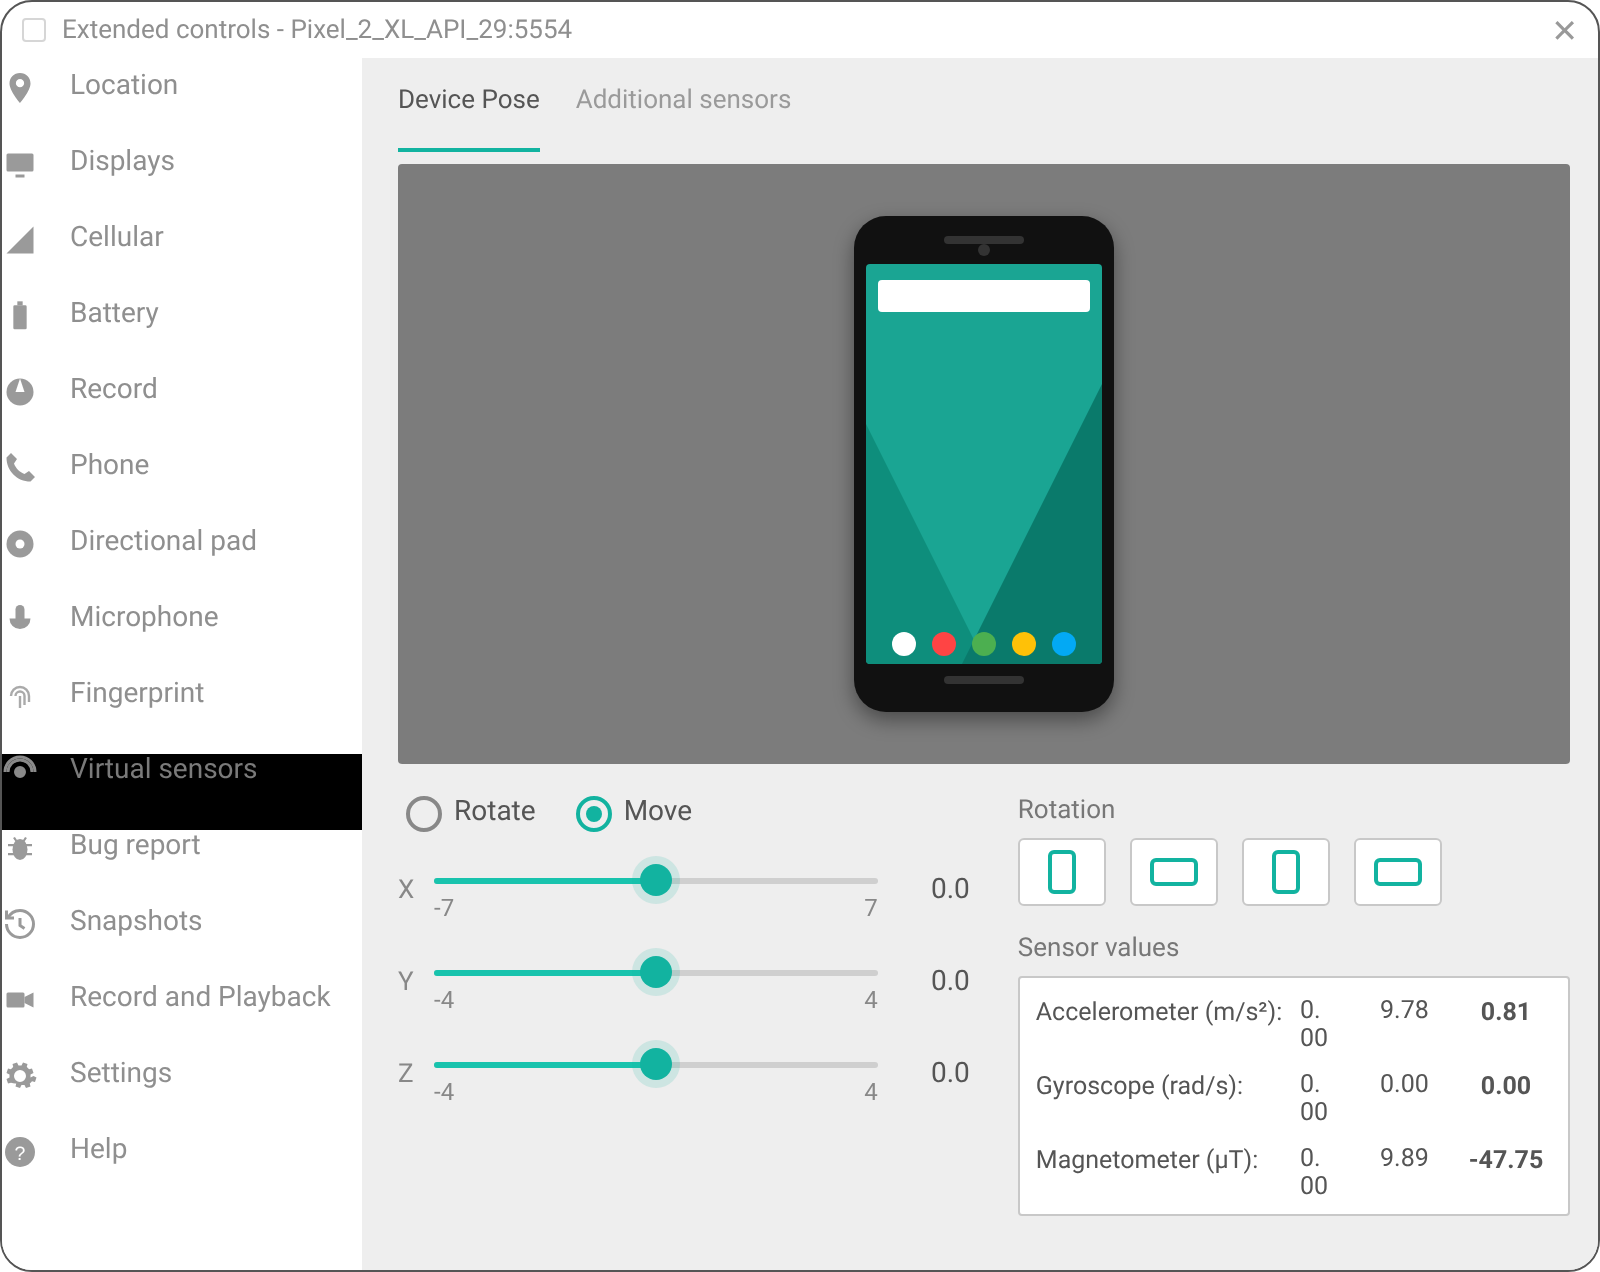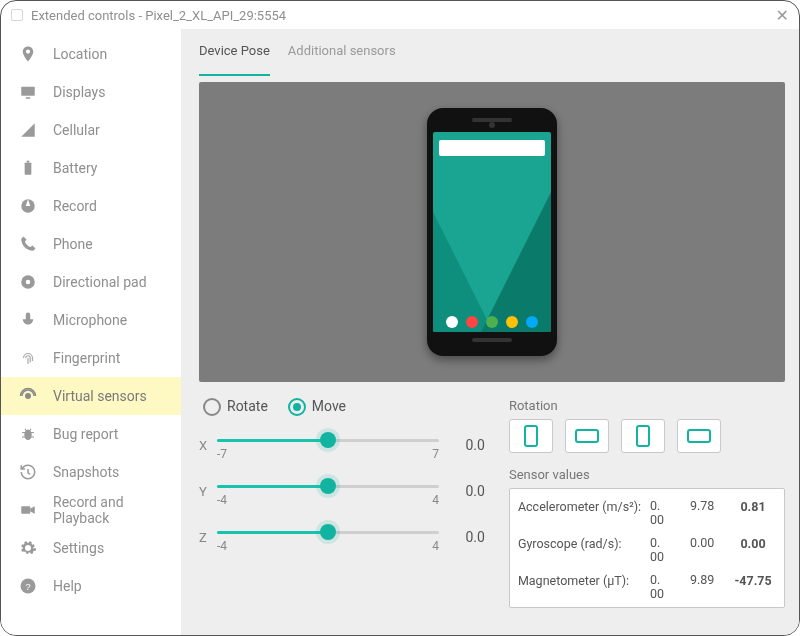--- a/index.html
+++ b/index.html
@@ -11,23 +11,23 @@
   .titlebar {
     height:28px; display:flex; align-items:center; padding:0 10px; font-size:13px; color:#8f8f8f;
   }
   .titlebar .dot { width:12px; height:12px; border:1.5px solid #bbb; border-radius:2px; margin-right:8px; opacity:.6;}
   .titlebar .close { margin-left:auto; color:#999; font-size:16px; cursor:default;}
   .body { flex:1; display:flex; min-height:0; }
   .sidebar {
     width:180px; background:#fff; overflow-y:auto; padding-top:6px;
   }
   .side-item {
-    display:flex; align-items:center; height:38px; padding-left:18px; color:#8f8f8f; font-size:14px; cursor:pointer;
-  }
-  .side-item.active { background:#fef9c3; color:#7a7a7a;}
+    display:flex; height:38px; color:#8f8f8f; font-size:14px; cursor:pointer;
+  }
+  .side-item.active { background:#000000; color:#7a7a7a;}
   .side-item .ic { width:18px; height:18px; margin-right:16px; display:flex; align-items:center; justify-content:center; fill:#9a9a9a; color:#9a9a9a;}
   .side-item.active .ic { fill:#8a8a8a;}
   .main {
     flex:1; background:#eeeeee; padding:10px 14px 8px 18px; display:flex; flex-direction:column; min-width:0;
   }
   .tabs { display:flex; gap:18px; font-size:13px; margin-bottom:6px; }
   .tab { color:#9a9a9a; padding:4px 0 16px 0; cursor:pointer; }
   .tab.active { color:#555; border-bottom:2.5px solid #12b3a0;}
   .preview {
     background:#7c7c7c; height:300px; border-radius:2px; display:flex; align-items:center; justify-content:center;

